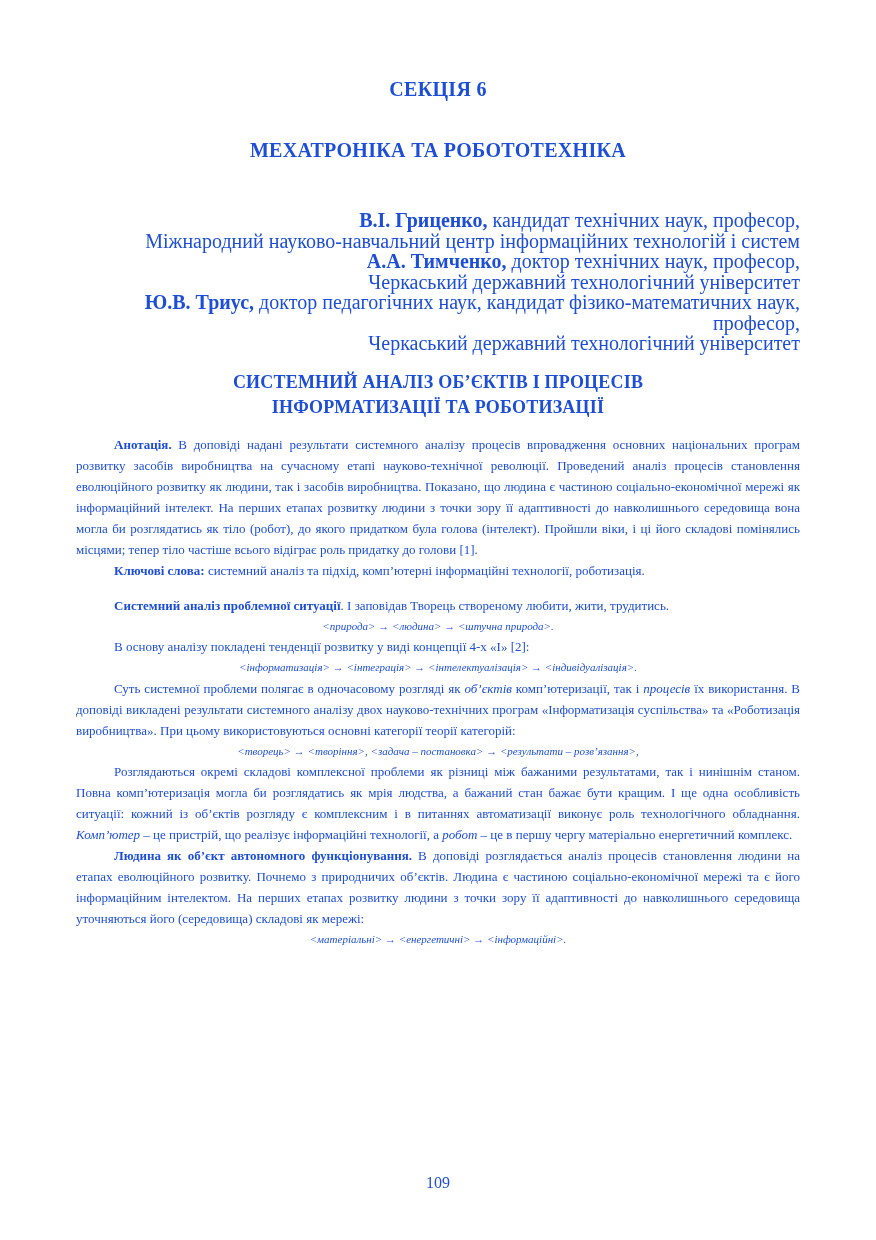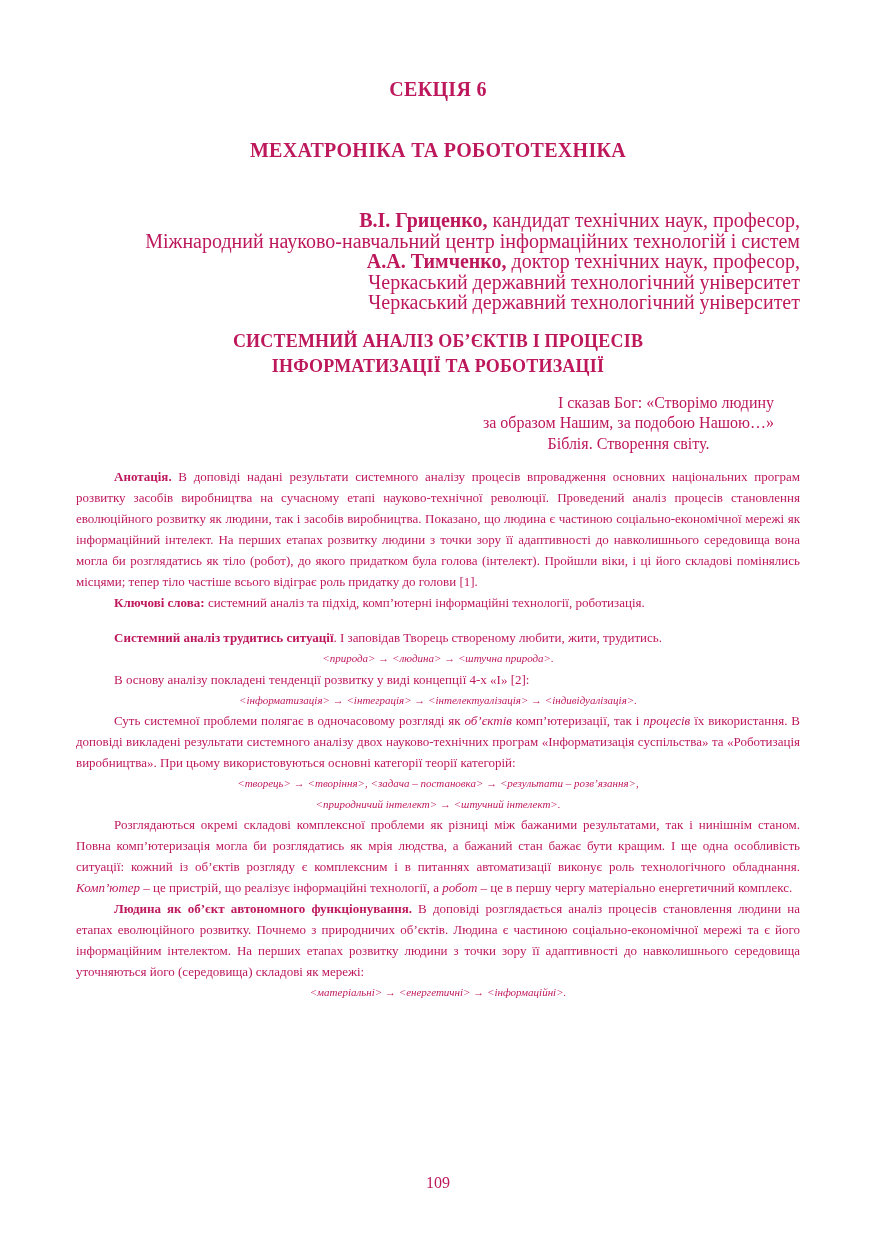--- a/index.html
+++ b/index.html
@@ -3,21 +3,21 @@
 <meta charset="utf-8">
 <style>
   * { margin:0; padding:0; box-sizing:border-box; }
   html, body { background:#e8e8e8; }
   body { font-family:"Liberation Serif", serif; }
   .page {
     position:relative;
     width:876px; height:1240px;
     margin:0 auto;
     background:#ffffff;
-    color:#be185d;
+    color:#1d4ed8;
     padding:78px 76px 0 76px;
     overflow:hidden;
   }
   .section-title {
     font-size:20px; font-weight:bold; text-align:center;
     line-height:23px; margin-bottom:38px; letter-spacing:0.3px;
   }
   .section-subtitle {
     font-size:20px; font-weight:bold; text-align:center;
     line-height:23px; margin-bottom:48px; letter-spacing:0.3px;
@@ -56,52 +56,47 @@
 
   <div class="section-title">СЕКЦІЯ 6</div>
   <div class="section-subtitle">МЕХАТРОНІКА ТА РОБОТОТЕХНІКА</div>
 
 
   <div class="authors">
     <div><span class="b">В.І. Гриценко,</span><span> кандидат технічних наук, професор,</span></div>
     <div><span>Міжнародний науково-навчальний центр інформаційних технологій і систем</span></div>
     <div><span class="b">А.А. Тимченко,</span><span> доктор технічних наук, професор,</span></div>
     <div><span>Черкаський державний технологічний університет</span></div>
+    <div><span class="b">Ю.В. Триус,</span><span> доктор педагогічних наук, кандидат фізико-математичних наук, професор,</span></div>
     <div><span>Черкаський державний технологічний університет</span></div>
   </div>
 
   <div class="paper-title">
     <span class="line">СИСТЕМНИЙ АНАЛІЗ ОБ’ЄКТІВ І ПРОЦЕСІВ</span>
     <span class="line">ІНФОРМАТИЗАЦІЇ ТА РОБОТИЗАЦІЇ</span>
   </div>
 
-  <div class="epigraph">
-    <div>І сказав Бог: «Створімо людину</div>
-    <div>за образом Нашим, за подобою Нашою…»</div>
-    <div class="src">Біблія. Створення світу.</div>
-  </div>
 
   <p class="body ind"><span class="b">Анотація.</span><span> В доповіді надані результати системного аналізу процесів впровадження основних національних програм розвитку засобів виробництва на сучасному етапі науково-технічної революції. Проведений аналіз процесів становлення еволюційного розвитку як людини, так і засобів виробництва. Показано, що людина є частиною соціально-економічної мережі як інформаційний інтелект. На перших етапах розвитку людини з точки зору її адаптивності до навколишнього середовища вона могла би розглядатись як тіло (робот), до якого придатком була голова (інтелект). Пройшли віки, і ці його складові помінялись місцями; тепер тіло частіше всього відіграє роль придатку до голови [1].</span></p>
 
   <p class="body ind"><span class="b">Ключові слова:</span><span> системний аналіз та підхід, комп’ютерні інформаційні технології, роботизація.</span></p>
 
-  <p class="body ind mt"><span class="b">Системний аналіз трудитись ситуації</span><span>. І заповідав Творець створеному любити, жити, трудитись.</span></p>
+  <p class="body ind mt"><span class="b">Системний аналіз проблемної ситуації</span><span>. І заповідав Творець створеному любити, жити, трудитись.</span></p>
 
 
   <p class="formula">&lt;природа&gt; → &lt;людина&gt; → &lt;штучна природа&gt;.</p>
 
   <p class="body ind">В основу аналізу покладені тенденції розвитку у виді концепції 4-х «І» [2]:</p>
 
   <p class="formula">&lt;інформатизація&gt; → &lt;інтеграція&gt; → &lt;інтелектуалізація&gt; → &lt;індивідуалізація&gt;.</p>
 
   <p class="body ind"><span>Суть системної проблеми полягає в одночасовому розгляді як </span><span class="i">об’єктів</span><span> комп’ютеризації, так і </span><span class="i">процесів</span><span> їх використання. В доповіді викладені результати системного аналізу двох науково-технічних програм «Інформатизація суспільства» та «Роботизація виробництва». При цьому використовуються основні категорії теорії категорій:</span></p>
 
   <p class="formula">
     <span class="line">&lt;творець&gt; → &lt;творіння&gt;, &lt;задача – постановка&gt; → &lt;результати – розв’язання&gt;,</span>
-    <span class="line">&lt;природничий інтелект&gt; → &lt;штучний інтелект&gt;.</span>
   </p>
 
   <p class="body ind"><span>Розглядаються окремі складові комплексної проблеми як різниці між бажаними результатами, так і нинішнім станом. Повна комп’ютеризація могла би розглядатись як мрія людства, а бажаний стан бажає бути кращим. І ще одна особливість ситуації: кожний із об’єктів розгляду є комплексним і в питаннях автоматизації виконує роль технологічного обладнання. </span><span class="i">Комп’ютер</span><span> – це пристрій, що реалізує інформаційні технології, а </span><span class="i">робот</span><span> – це в першу чергу матеріально енергетичний комплекс.</span></p>
 
   <p class="body ind"><span class="b">Людина як об’єкт автономного функціонування.</span><span> В доповіді розглядається аналіз процесів становлення людини на етапах еволюційного розвитку. Почнемо з природничих об’єктів. Людина є частиною соціально-економічної мережі та є його інформаційним інтелектом. На перших етапах розвитку людини з точки зору її адаптивності до навколишнього середовища уточняються його (середовища) складові як мережі:</span></p>
 
   <p class="formula">&lt;матеріальні&gt; → &lt;енергетичні&gt; → &lt;інформаційні&gt;.</p>
 
   <div class="page-number">109</div>
 

